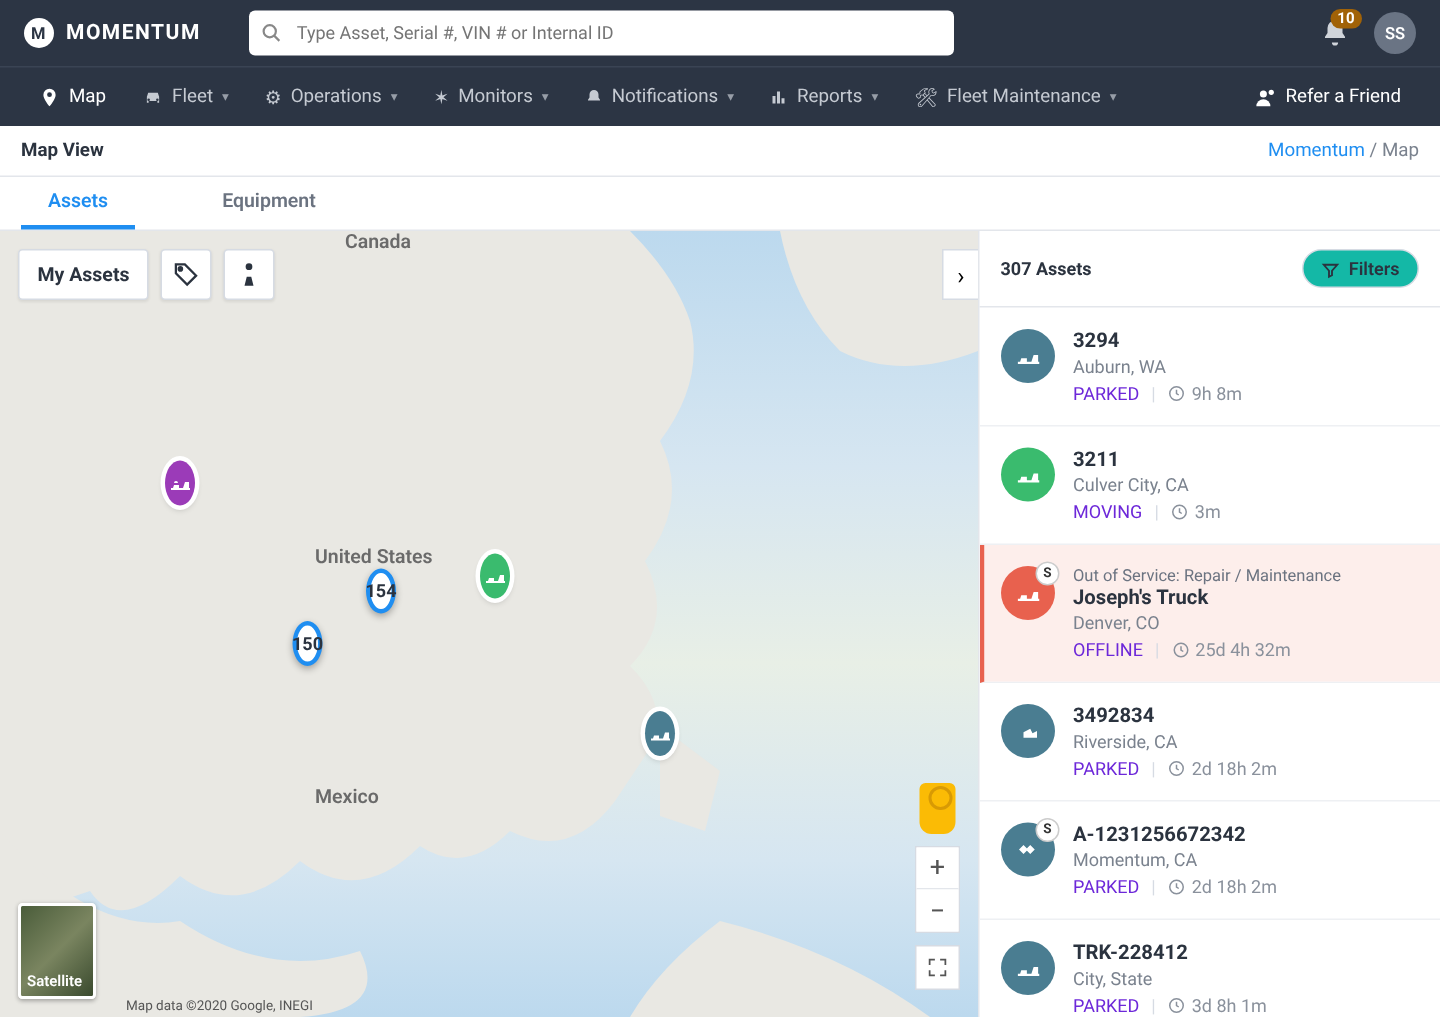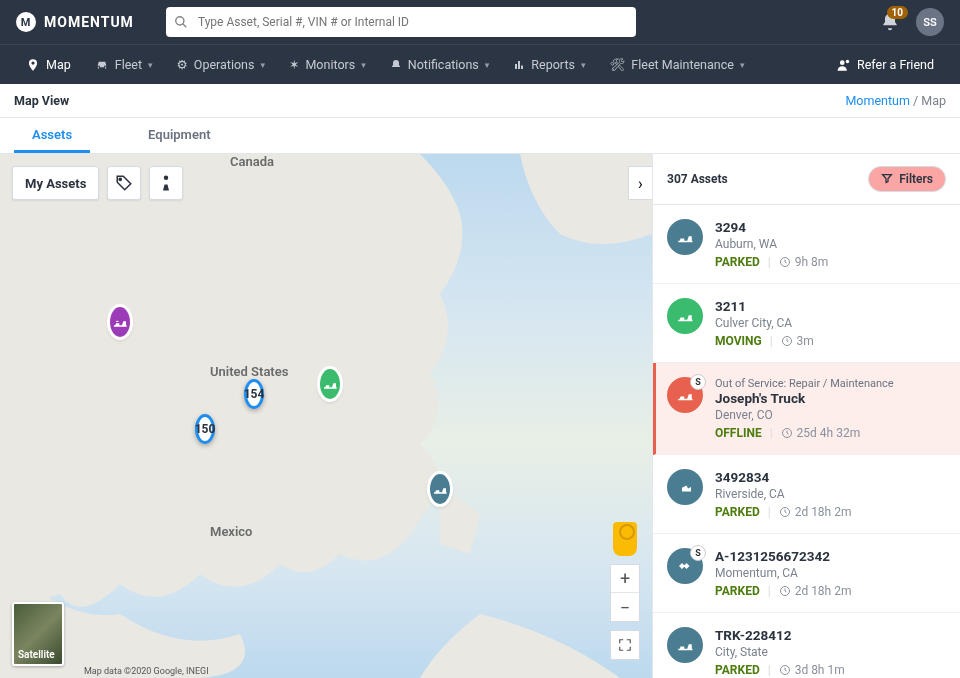--- a/index.html
+++ b/index.html
@@ -44,37 +44,37 @@
 .sat-thumb{position:absolute;left:12px;bottom:12px;width:52px;height:64px;border-radius:3px;background:linear-gradient(135deg,#4a5c3a,#7a8560,#3a4a2e);border:2px solid #fff;box-shadow:0 1px 3px rgba(0,0,0,.3);display:flex;align-items:flex-end;padding:4px;color:#fff;font-size:10px;font-weight:600}
 .attrib{position:absolute;left:84px;bottom:2px;font-size:9px;color:#555}
 .marker{position:absolute;width:20px;height:30px;border-radius:50%;display:flex;align-items:center;justify-content:center;color:#fff;font-size:14px;box-shadow:0 0 0 3px #fff,0 2px 5px rgba(0,0,0,.3)}
 .marker.cluster{background:#fff;border:3px solid #1f8ef1;color:#2b333f;font-weight:700;font-size:12px;box-shadow:0 2px 5px rgba(0,0,0,.3)}
 .marker.purple{background:#9b3bb8}
 .marker.green{background:#3abb6e}
 .marker.teal{background:#4a7d91}
 .sidebar{width:308px;border-left:1px solid #e3e6eb;display:flex;flex-direction:column;background:#fff}
 .side-head{display:flex;align-items:center;justify-content:space-between;padding:12px 14px;border-bottom:1px solid #e3e6eb}
 .side-title{font-size:12px;font-weight:700;color:#2b333f}
-.filters-btn{border:1px solid #d6dbe3;background:#fca5a5;border-radius:16px;padding:5px 12px;font-size:12px;font-weight:600;color:#2b333f;display:flex;align-items:flex-start;gap:6px;cursor:pointer}
+.filters-btn{border:1px solid #d6dbe3;background:#14b8a6;border-radius:16px;padding:5px 12px;font-size:12px;font-weight:600;color:#2b333f;display:flex;align-items:flex-end;gap:6px;cursor:pointer}
 .asset-list{flex:1;overflow-y:auto}
 .asset{display:flex;gap:12px;padding:14px 14px;border-bottom:1px solid #eef0f3;position:relative}
 .asset.warning{background:#fff;border-left:3px solid #e8614e;padding-left:11px}
 .asset.warning::before{content:"";position:absolute;inset:0;background:#fdeeeb;z-index:0}
 .asset.warning>*{position:relative;z-index:1}
 .asset-icon{width:36px;height:36px;border-radius:50%;flex-shrink:0;display:flex;align-items:center;justify-content:center;color:#fff;position:relative}
 .asset-icon.teal{background:#4a7d91}
 .asset-icon.green{background:#3abb6e}
 .asset-icon.red{background:#e8614e}
 .status-dot{position:absolute;top:-3px;right:-3px;width:16px;height:16px;border-radius:50%;background:#fff;border:1px solid #ccc;display:flex;align-items:center;justify-content:center;font-size:9px;font-weight:700;color:#333}
 .asset-info{flex:1;min-width:0;font-size:12.5px}
 .asset-tag{font-size:11px;color:#6b7380}
 .asset-name{font-weight:700;color:#2b333f;font-size:13.5px;margin-bottom:2px}
 .asset-loc{color:#7a828e;font-size:12px;margin-bottom:4px}
 .asset-status-row{display:flex;align-items:center;gap:8px;font-size:12px}
-.asset-status{font-weight:700;color:#4d7c0f}
+.asset-status{font-weight:400;color:#6d28d9}
 .divider{color:#d6dbe3}
 .asset-time{color:#8a919c;display:flex;align-items:center;gap:4px}
 svg{display:block}
 .map-label{position:absolute;font-size:10px;color:#6a6a6a;font-weight:500;pointer-events:none}
 .country-label{font-size:13px;color:#6a6a6a;font-weight:600}
 </style>
 </head>
 <body>
 
 <div class="topbar">

